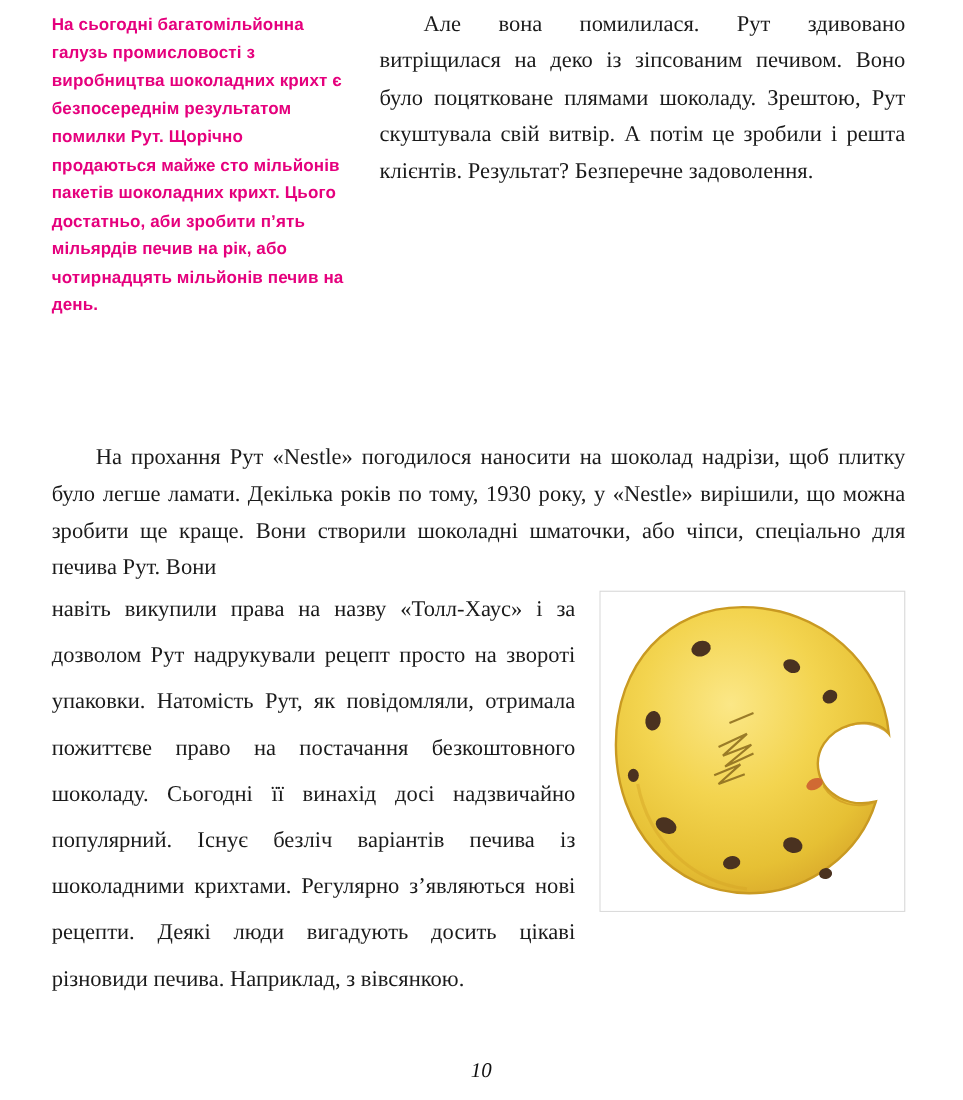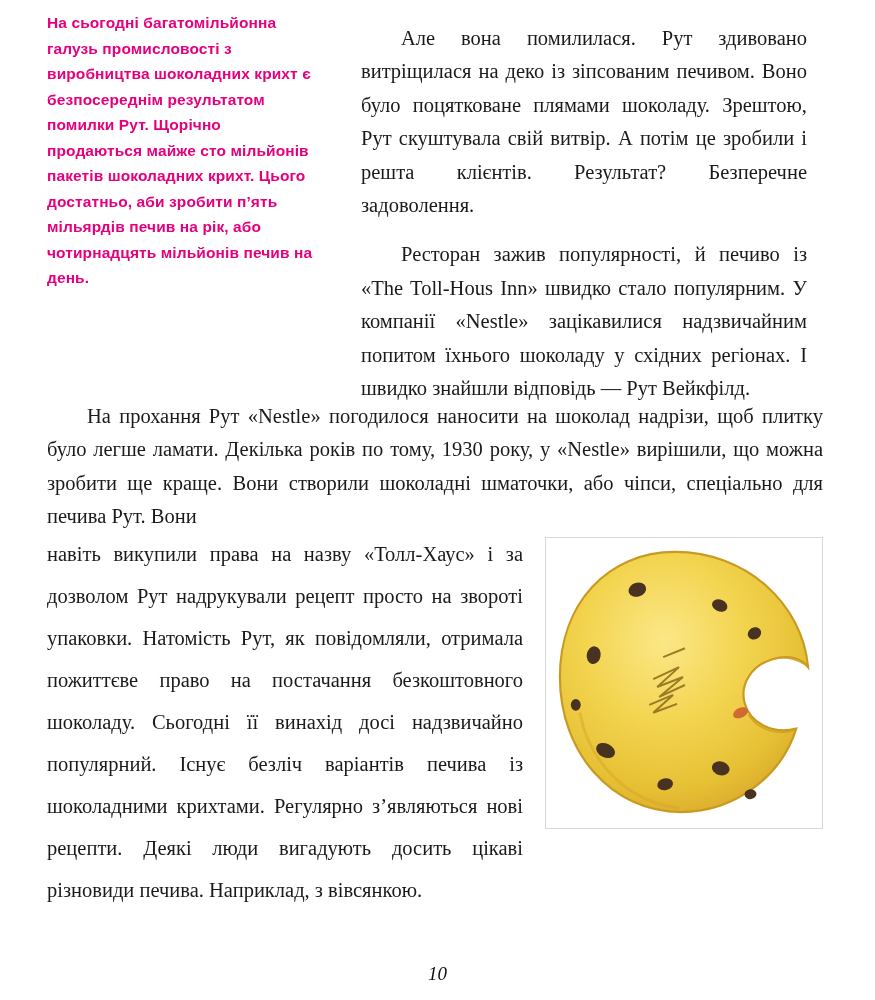--- a/index.html
+++ b/index.html
@@ -45,21 +45,21 @@
     position: absolute;
     left: 345px;
     top: 6px;
     width: 478px;
     font-size: 20.5px;
     line-height: 33.4px;
     text-align: justify;
     text-justify: inter-word;
   }
   .col-right p {
-    margin: 16px;
+    margin: 0;
     text-indent: 40px;
   }
 
   
   .full-width {
     position: absolute;
     left: 47px;
     top: 400px;
     width: 776px;
     font-size: 20.5px;
@@ -119,21 +119,20 @@
 <body>
 
 <div class="page">
 
   <div class="callout">
     <p>На сьогодні багатомільйонна галузь промисловості з виробництва шоколадних крихт є безпосереднім результатом помилки Рут. Щорічно продаються майже сто мільйонів пакетів шоколадних крихт. Цього достатньо, аби зробити п’ять мільярдів печив на рік, або чотирнадцять мільйонів печив на день.</p>
   </div>
 
   <div class="col-right">
     <p>Але вона помилилася. Рут здивовано витріщилася на деко із зіпсованим печивом. Воно було поцятковане плямами шоколаду. Зрештою, Рут скуштувала свій витвір. А потім це зробили і решта клієнтів. Результат? Безперечне задоволення.</p>
-    <p>Ресторан зажив популярності, й печиво із «The Toll-Hous Inn» швидко стало популярним. У компанії «Nestle» зацікавилися надзвичайним попитом їхнього шоколаду у східних регіонах. І швидко знайшли відповідь — Рут Вейкфілд.</p>
   </div>
 
   <div class="full-width">
     <p>На прохання Рут «Nestle» погодилося наносити на шоколад надрізи, щоб плитку було легше ламати. Декілька років по тому, 1930 року, у «Nestle» вирішили, що можна зробити ще краще. Вони створили шоколадні шматочки, або чіпси, спеціально для печива Рут. Вони</p>
   </div>
 
   <div class="wrap-block">
     <div class="image-float">
       <div class="cookie-frame">
         <svg viewBox="0 0 278 292" width="276" height="290" xmlns="http://www.w3.org/2000/svg">

